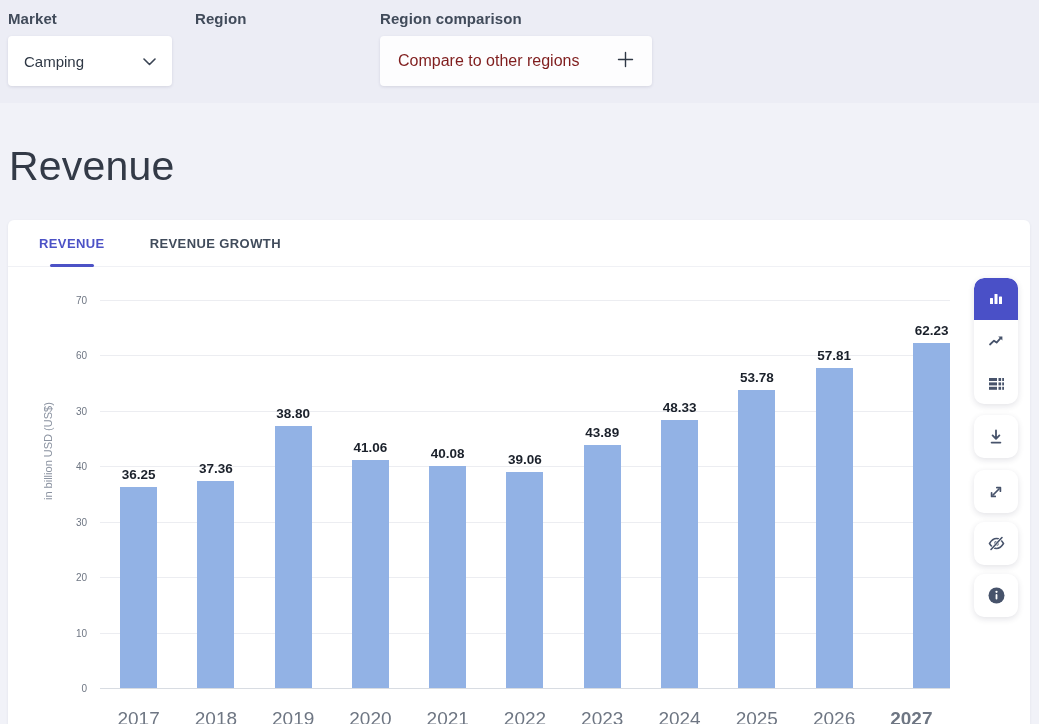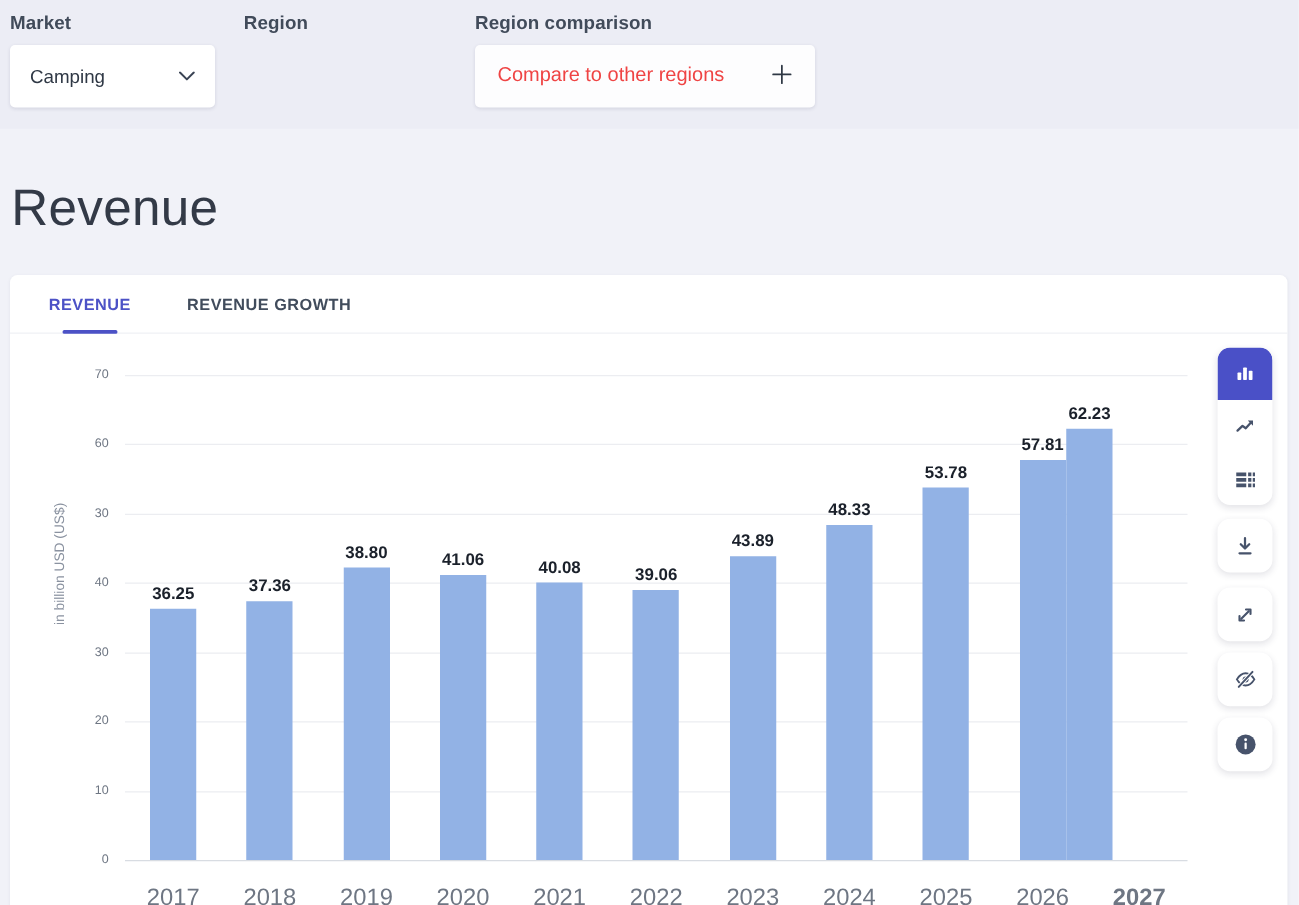--- a/index.html
+++ b/index.html
@@ -27,21 +27,21 @@
     display: flex; align-items: center; justify-content: space-between;
     padding: 0 16px; cursor: pointer;
   }
   .select-box .value { font-size: 15px; color: #2f3845; }
   .compare-btn {
     background: #fdfdfe; border-radius: 4px; height: 50px; width: 272px;
     box-shadow: 0 1px 3px rgba(40,45,80,.12);
     display: flex; align-items: center; justify-content: space-between;
     padding: 0 18px; cursor: pointer; border: none;
   }
-  .compare-btn .value { font-size: 16px; color: #ef4444; }
+  .compare-btn .value { font-size: 16px; color: #7f1d1d; }
 
   
   .page-title {
     position: absolute; left: 9px; top: 143px;
     font-size: 41px; font-weight: 300; color: #333a47; letter-spacing: .2px;
   }
 
   
   .card {
     position: absolute; left: 8px; top: 220px; width: 1022px; height: 504px;
@@ -193,21 +193,21 @@
         </div>
         <div class="xtick" style="left: 77.2727px; width: 77.2727px;">2018</div>
         <div class="bar-slot" style="left: 77.2727px; width: 77.2727px;">
           <div class="bar" style="height: 207.081px;">
             <div class="bar-fill" style="height: 100%; background: rgb(146, 178, 229);"></div>
             <div class="bar-value">37.36</div>
           </div>
         </div>
         <div class="xtick" style="left: 154.545px; width: 77.2727px;">2019</div>
         <div class="bar-slot" style="left: 154.545px; width: 77.2727px;">
-          <div class="bar" style="height: 234px;">
+          <div class="bar" style="height: 262px;">
             <div class="bar-fill" style="height: 100%; background: rgb(146, 178, 229);"></div>
             <div class="bar-value">38.80</div>
           </div>
         </div>
         <div class="xtick" style="left: 231.818px; width: 77.2727px;">2020</div>
         <div class="bar-slot" style="left: 231.818px; width: 77.2727px;">
           <div class="bar" style="height: 227.59px;">
             <div class="bar-fill" style="height: 100%; background: rgb(146, 178, 229);"></div>
             <div class="bar-value">41.06</div>
           </div>
@@ -248,21 +248,21 @@
           </div>
         </div>
         <div class="xtick" style="left: 695.455px; width: 77.2727px;">2026</div>
         <div class="bar-slot" style="left: 695.455px; width: 77.2727px;">
           <div class="bar" style="height: 320.433px;">
             <div class="bar-fill" style="height: 100%; background: rgb(146, 178, 229);"></div>
             <div class="bar-value">57.81</div>
           </div>
         </div>
         <div class="xtick" style="left: 772.727px; width: 77.2727px; font-weight: bold;">2027</div>
-        <div class="bar-slot" style="left: 733px; width: 77.2727px; text-align: center;">
+        <div class="bar-slot" style="left: 793px; width: 77.2727px; text-align: center;">
           <div class="bar" style="height: 344.932px;">
             <div class="bar-fill" style="height: 100%; background: rgb(146, 178, 229);"></div>
             <div class="bar-value">62.23</div>
           </div>
         </div>
       </div>
   </div>
 
   <div class="toolbar">
 

